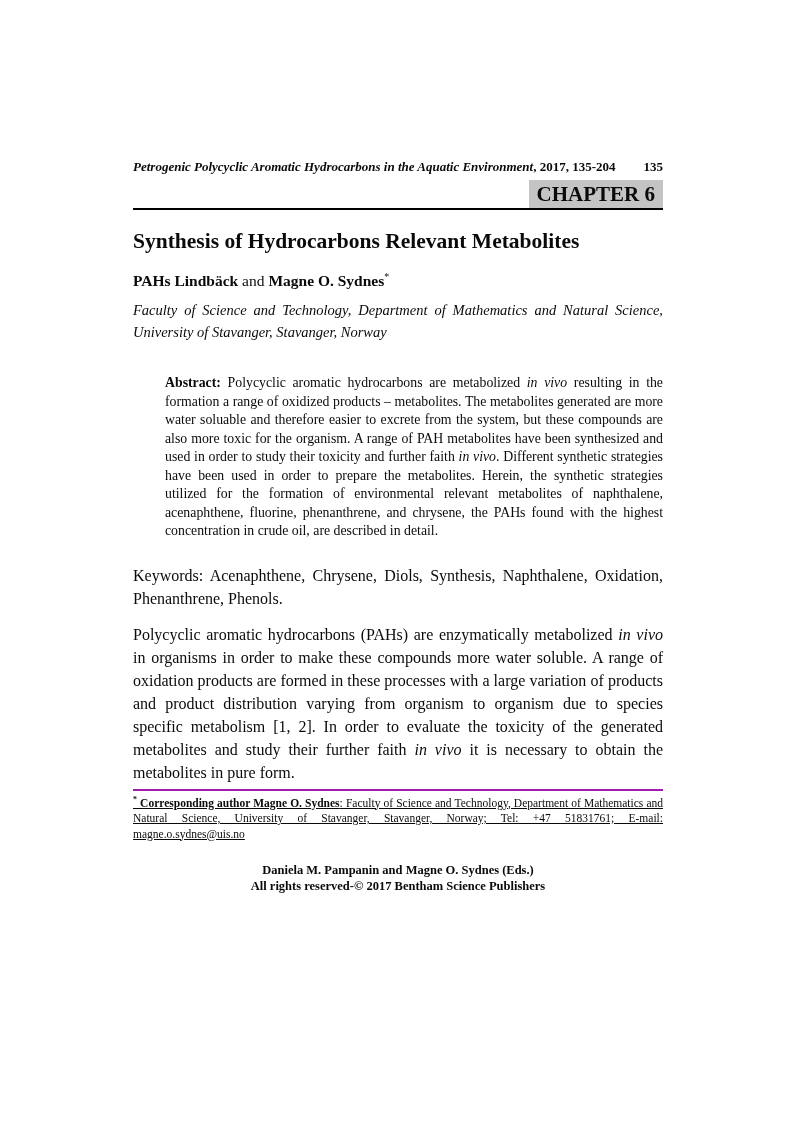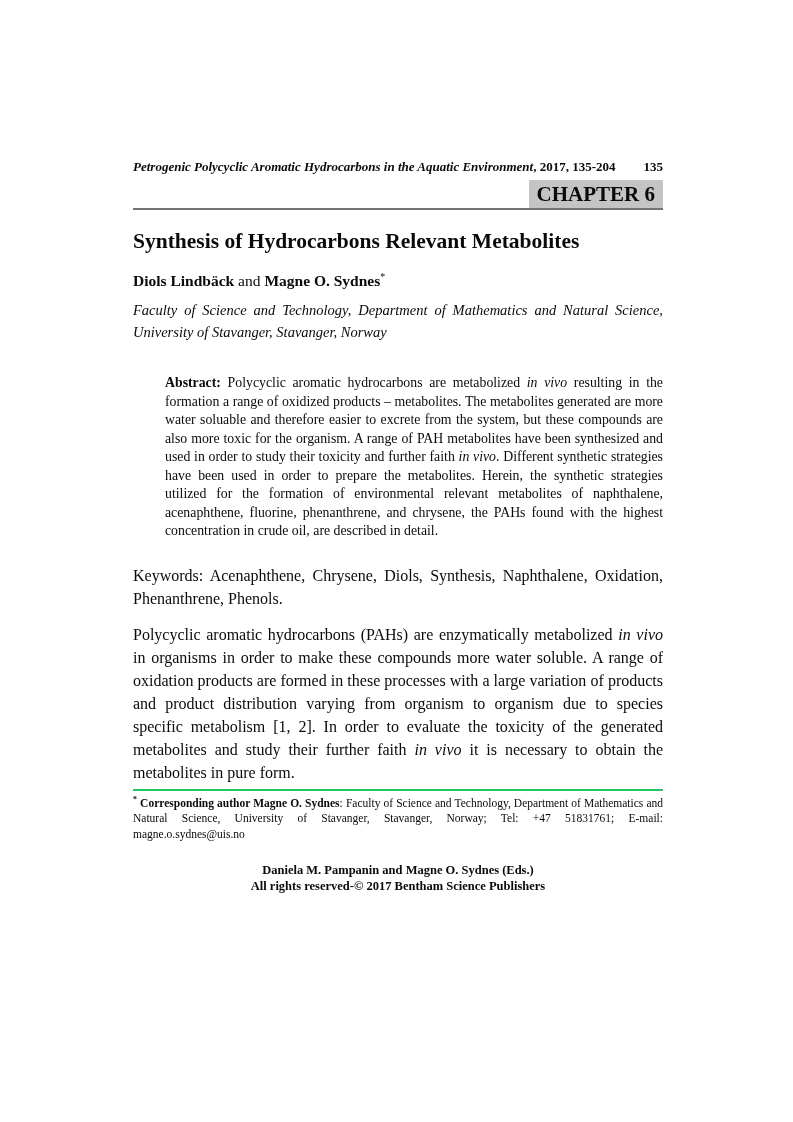--- a/index.html
+++ b/index.html
@@ -28,21 +28,21 @@
     line-height: 16px;
   }
   .running-title { font-style: italic; }
   .running-suffix { font-style: normal; }
   .page-number { font-style: normal; padding-left: 20px; }
 
   
   .chapter-rule {
     margin-top: 5px;
     text-align: right;
-    border-bottom: 2px solid #737373;
+    border-bottom: 2px solid #000000;
   }
   .chapter-box {
     display: inline-block;
     background: #c4c4c4;
     font-weight: bold;
     font-size: 21px;
     line-height: 27px;
     padding: 1px 8px 0 8px;
     vertical-align: bottom;
   }
@@ -100,25 +100,26 @@
   .body-paragraph {
     margin-top: 13px;
     font-size: 16px;
     line-height: 23px;
     text-align: justify;
   }
 
   
   .footnote-block {
     margin-top: 5px;
-    border-top: 2px solid #22c55e;
+    border-top: 2px solid #a21caf;
     padding-top: 5px;
     font-size: 11.5px;
     line-height: 15.5px;
     text-align: justify;
+    text-decoration: underline;
   }
   .footnote-bold { font-weight: bold; }
   .footnote-sup { font-size: 8px; vertical-align: super; line-height: 0; font-weight: bold; }
 
   
   .publisher-block {
     margin-top: 21px;
     text-align: center;
     font-weight: bold;
     font-size: 12.5px;
@@ -135,21 +136,21 @@
     <span class="page-number">135</span>
   </div>
 
   <div class="chapter-rule">
     <span class="chapter-box">CHAPTER 6</span>
   </div>
 
   <h1 class="article-title">Synthesis of Hydrocarbons Relevant Metabolites</h1>
 
   <div class="authors-line">
-    <span class="author-name">Diols Lindbäck</span><span class="author-connector"> and </span><span class="author-name">Magne O. Sydnes</span><sup class="corresponding-sup">*</sup>
+    <span class="author-name">PAHs Lindbäck</span><span class="author-connector"> and </span><span class="author-name">Magne O. Sydnes</span><sup class="corresponding-sup">*</sup>
   </div>
 
   <div class="affiliation">Faculty of Science and Technology, Department of Mathematics and Natural Science, University of Stavanger, Stavanger, Norway</div>
 
   <div class="abstract-block">
     <span class="abstract-label">Abstract:</span><span> Polycyclic aromatic hydrocarbons are metabolized </span><span class="italic-seg">in vivo</span><span> resulting in the formation a range of oxidized products – metabolites. The metabolites generated are more water soluable and therefore easier to excrete from the system, but these compounds are also more toxic for the organism. A range of PAH metabolites have been synthesized and used in order to study their toxicity and further faith </span><span class="italic-seg">in vivo</span><span>. Different synthetic strategies have been used in order to prepare the metabolites. Herein, the synthetic strategies utilized for the formation of environmental relevant metabolites of naphthalene, acenaphthene, fluorine, phenanthrene, and chrysene, the PAHs found with the highest concentration in crude oil, are described in detail.</span>
   </div>
 
   <div class="keywords-block">
     <span class="keywords-label">Keywords:</span><span> Acenaphthene, Chrysene, Diols, Synthesis, Naphthalene, Oxidation, Phenanthrene, Phenols.</span>

